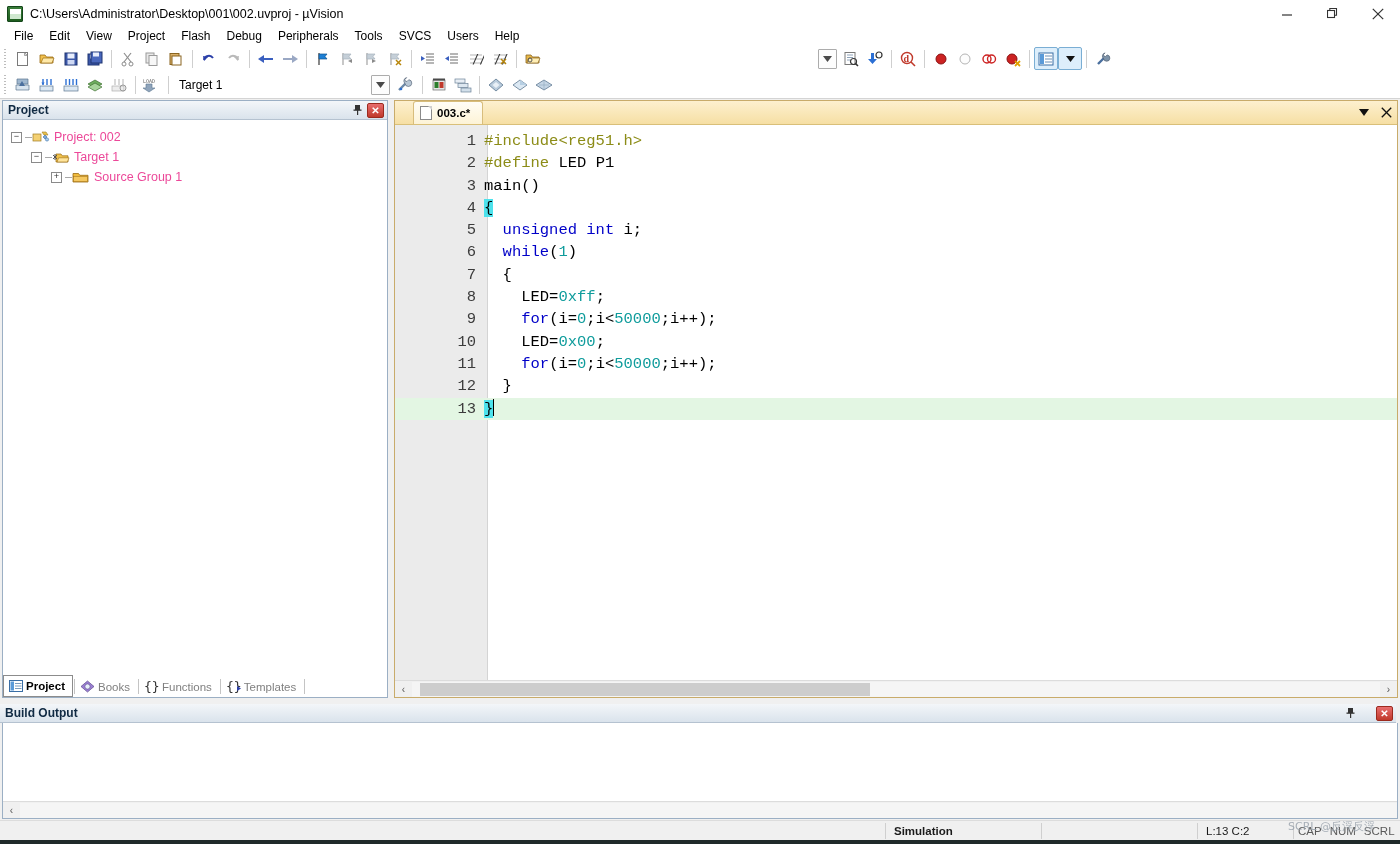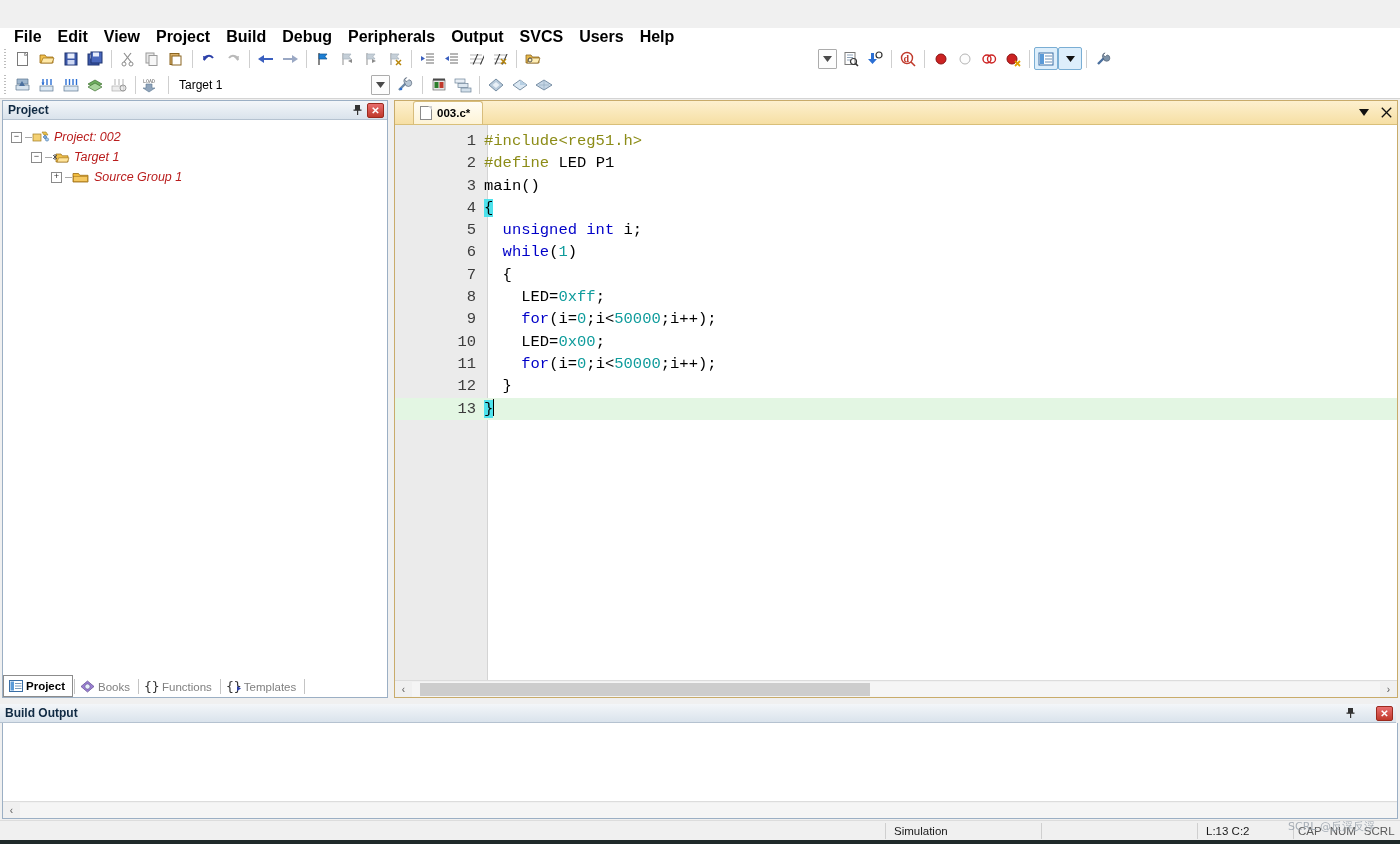--- a/index.html
+++ b/index.html
@@ -35,21 +35,21 @@
   .wincontrols { position: absolute; right: 0; top: 0; height: 28px; display: flex; }
   .wc { width: 45px; height: 28px; display: flex; align-items: center; justify-content: center; }
   .wc svg { display: block; }
 
   
   .menubar {
     position: absolute; left: 0; top: 28px; width: 1400px; height: 17px;
     background: #ffffff; display: flex; align-items: center; padding-left: 6px;
   }
   .menu-item {
-    font-size: 16px; color: #000; padding: 1px 8px; line-height: 15px; white-space: nowrap; font-weight: bold;
+    font-size: 12px; color: #000; padding: 1px 8px; line-height: 15px; white-space: nowrap;
   }
 
   
   .toolbar {
     position: absolute; left: 0; width: 1400px;
     background: #ffffff;
     display: flex; align-items: center;
   }
   .toolbar.row1 { top: 45px; height: 27px; }
   .toolbar.row2 { top: 72px; height: 27px; border-bottom: 1px solid #d4d4d4; }
@@ -104,21 +104,21 @@
   .tnode.lvl2 { padding-left: 20px; }
   .tnode.lvl3 { padding-left: 40px; }
   .texp {
     width: 11px; height: 11px; border: 1px solid #8a8a8a; background: #fff;
     display: flex; align-items: center; justify-content: center;
     font-size: 9px; line-height: 9px; color: #333; margin-right: 3px; flex: none;
     font-family: "Liberation Mono", monospace;
   }
   .tdash { width: 7px; height: 1px; background: #a8a8a8; flex: none; }
   .ticon { width: 18px; height: 15px; margin-right: 4px; flex: none; }
-  .tlabel { color: #b91c1c; font-style: italic; }
+  .tlabel { color: #ec4899; }
 
   .panel-tabs {
     position: absolute; left: 2px; top: 575px; width: 386px; height: 23px;
     display: flex; align-items: flex-end; background: #ffffff;
     border-left: 1px solid #9bafc4; border-right: 1px solid #9bafc4; border-bottom: 1px solid #9bafc4;
   }
   .ptab {
     height: 21px; display: flex; align-items: center; padding: 0 7px 0 4px;
     font-size: 11.5px; color: #808080; white-space: nowrap;
   }
@@ -214,30 +214,53 @@
     font-size: 11px; color: #9aa3ad; opacity: .85; pointer-events: none;
     white-space: nowrap; overflow: hidden;
     font-family: "DejaVu Sans", sans-serif;
   }
 </style>
 </head>
 <body>
 
 <div class="app">
 
+  <div class="titlebar">
+    <div class="title-icon"></div>
+    <div class="title-text">C:\Users\Administrator\Desktop\001\002.uvproj - µVision</div>
+    <div class="wincontrols">
+      <div class="wc">
+        <svg width="11" height="11">
+            <line x1="0" y1="6" x2="10" y2="6" stroke="#333" stroke-width="1.2"></line>
+          </svg>
+      </div>
+      <div class="wc">
+        <svg width="12" height="12">
+            <rect x="0.5" y="2.5" width="7" height="7" fill="none" stroke="#333" stroke-width="1.1"></rect>
+            <polyline points="2.8,2.5 2.8,0.5 9.5,0.5 9.5,7.2 7.5,7.2" fill="none" stroke="#333" stroke-width="1.1"></polyline>
+          </svg>
+      </div>
+      <div class="wc close">
+        <svg width="12" height="12">
+            <line x1="0.8" y1="0.8" x2="11.2" y2="11.2" stroke="#333" stroke-width="1.2"></line>
+            <line x1="11.2" y1="0.8" x2="0.8" y2="11.2" stroke="#333" stroke-width="1.2"></line>
+          </svg>
+      </div>
+    </div>
+  </div>
 
   <div class="menubar">
     <div class="menu-item">File</div>
     <div class="menu-item">Edit</div>
     <div class="menu-item">View</div>
     <div class="menu-item">Project</div>
-    <div class="menu-item">Build</div>
+    <div class="menu-item">Flash</div>
     <div class="menu-item">Debug</div>
     <div class="menu-item">Peripherals</div>
-    <div class="menu-item">Output</div>
+    <div class="menu-item">Tools</div>
     <div class="menu-item">SVCS</div>
     <div class="menu-item">Users</div>
     <div class="menu-item">Help</div>
   </div>
 
   <div class="toolbar row1">
     <div class="tb-grip"></div>
 
     <div class="tbtn">
       <svg width="16" height="16">
@@ -775,21 +798,21 @@
     <div class="build-body"></div>
     <div class="build-hscroll">
       <span class="hs-arrow">‹</span>
       <span class="build-hs-track"></span>
     </div>
   </div>
 
   <div class="statusbar">
     <div class="sb-cell" style="width:885px;"></div>
     <div class="sb-sep"></div>
-    <div class="sb-cell" style="width:155px;">Simulation</div>
+    <div class="sb-cell" style="width:155px;font-weight:bold;">Simulation</div>
     <div class="sb-sep"></div>
     <div class="sb-cell" style="width:155px;"></div>
     <div class="sb-sep"></div>
     <div class="sb-cell" style="width:95px;">L:13 C:2</div>
     <div class="sb-sep"></div>
     <div class="sb-cell" style="padding:16px 4px;color:#5a5a5a;">CAP</div>
     <div class="sb-cell" style="padding:0 4px;color:#5a5a5a;">NUM</div>
     <div class="sb-cell" style="padding:0 4px;color:#5a5a5a;">SCRL</div>
     <div class="sb-cell" style="padding:0 4px;color:#5a5a5a;">OVR</div>
 

